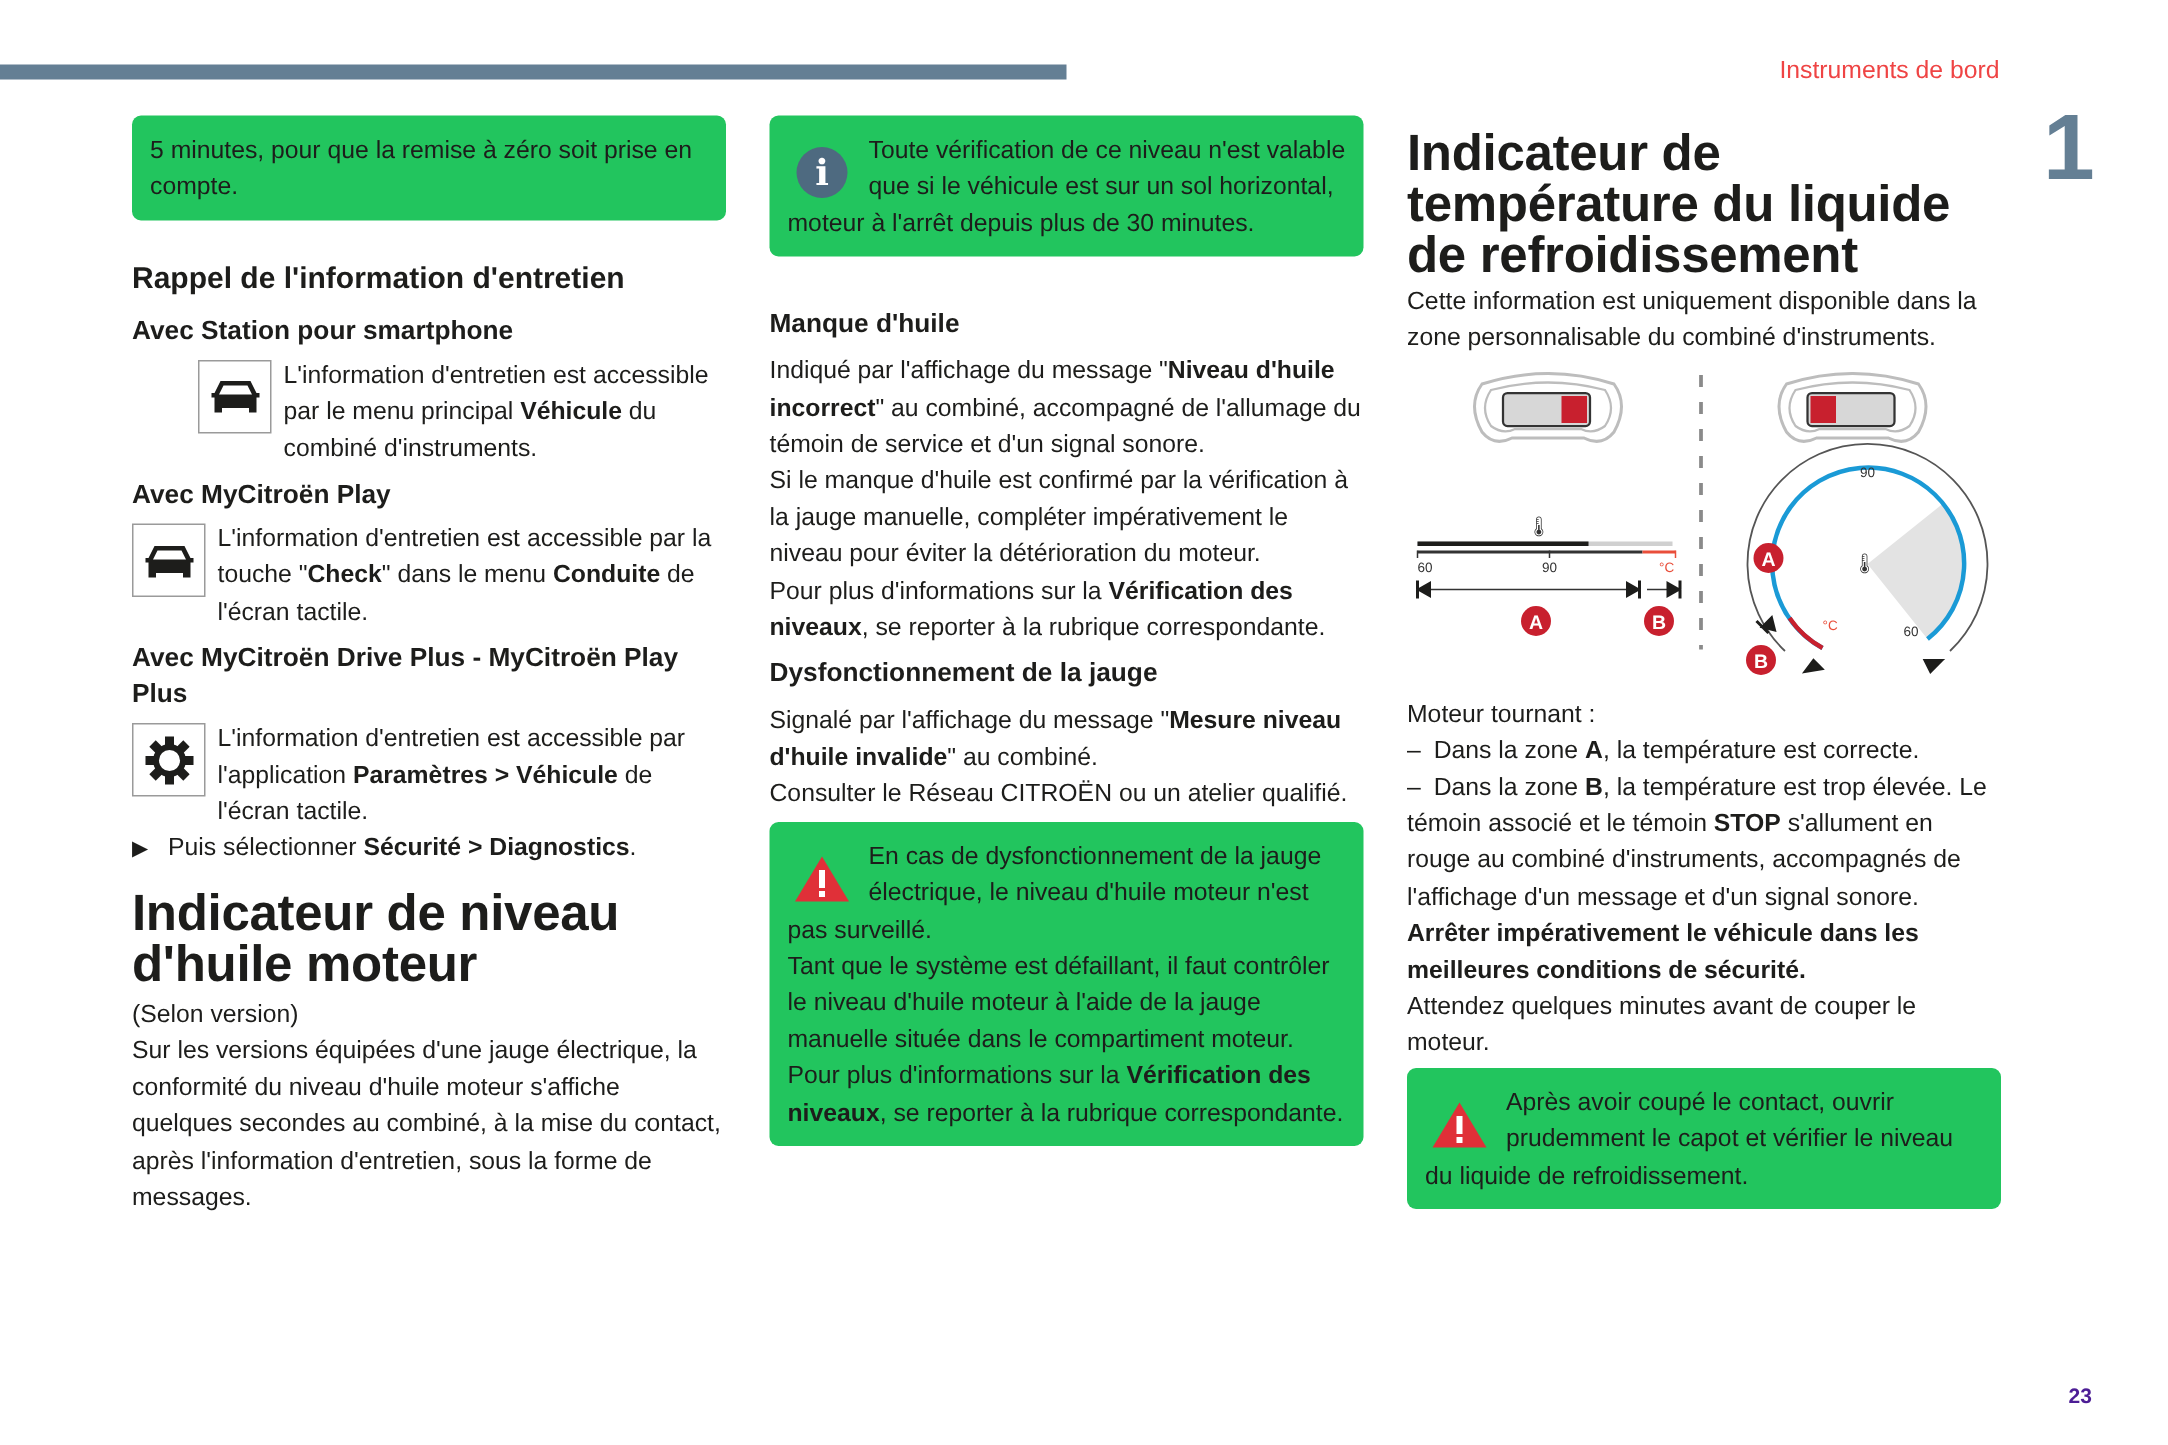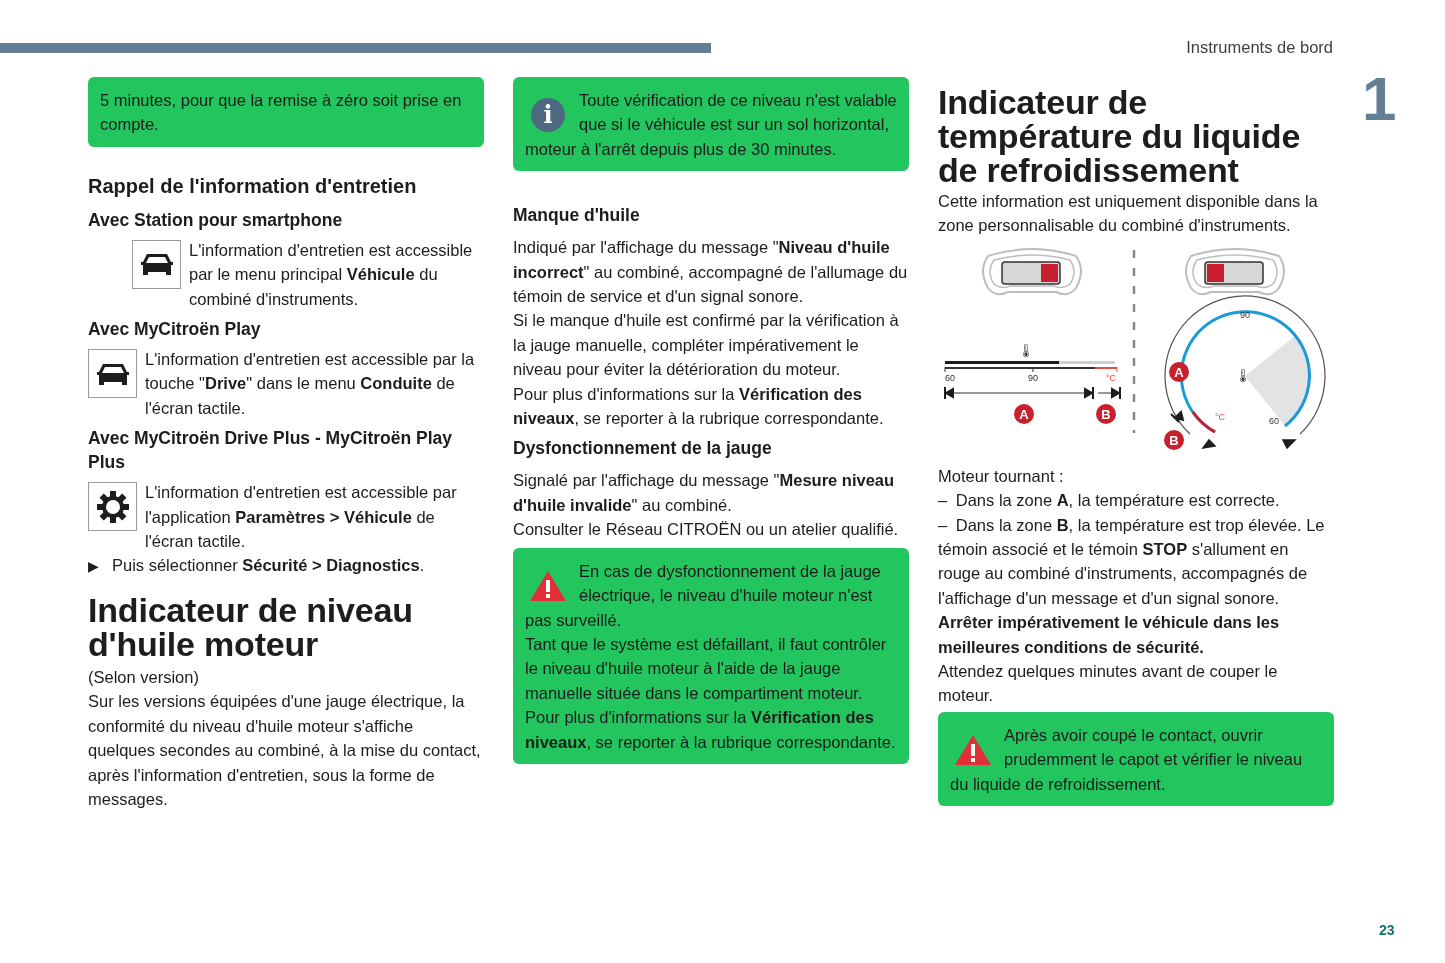--- a/index.html
+++ b/index.html
@@ -1,21 +1,21 @@
 <!DOCTYPE html>
 <html><head>
 <meta charset="utf-8">
 <style>
   * { box-sizing: border-box; margin: 0; padding: 0; }
   html, body { width: 1445px; height: 963px; background: #ffffff; overflow: hidden; }
   body { position: relative; font-family: "Liberation Sans", "DejaVu Sans", sans-serif; color: #1d1d1b; }
   .topbar { position: absolute; left: 0; top: 43px; width: 711px; height: 10px; background: #647f94; }
-  .running-header { position: absolute; right: 112px; top: 38px; font-size: 16.5px; color: #404040; }
+  .running-header { position: absolute; right: 112px; top: 38px; font-size: 16.5px; color: #ef4444; }
   .chapter-num { position: absolute; left: 1362px; top: 68px; font-size: 62px; font-weight: bold; color: #647f94; line-height: 1; }
-  .page-num { position: absolute; left: 1379px; top: 922px; font-size: 14px; font-weight: bold; color: #0f766e; }
+  .page-num { position: absolute; left: 1379px; top: 922px; font-size: 14px; font-weight: bold; color: #4c1d95; }
 
   .col { position: absolute; top: 77px; width: 396px; font-size: 16.5px; line-height: 24.4px; }
   .col1 { left: 88px; }
   .col2 { left: 513px; }
   .col3 { left: 938px; }
 
   .box { background: #22c55e; border-radius: 6px; padding: 11px 12px 10px 12px; }
   .box .ico { float: left; margin: 0 8px 0 2px; }
   .info-ico { width: 34px; height: 34px; border-radius: 50%; background: #4e6a80; color: #fff; font-weight: bold; font-size: 24px; line-height: 34px; text-align: center; font-family: "DejaVu Serif", serif; margin-top: 10px !important; margin-left: 6px !important; margin-right: 14px !important; }
   .warn-ico { width: 38px; height: 34px; margin-top: 10px !important; margin-left: 4px !important; margin-right: 12px !important; }
@@ -60,21 +60,21 @@
   </div>
 
   <div class="h3" style="margin-top:6px;">Avec MyCitroën Play</div>
   <div class="iconrow" style="margin-top:6px;">
     <span class="iconbox">
       <svg width="34" height="26" viewBox="0 0 34 26">
           <path d="M7 3 L27 3 L31 11 L33 11 L33 14 L31 14 L31 24 L26 24 L26 21 L8 21 L8 24 L3 24 L3 14 L1 14 L1 11 L3 11 Z" fill="#1d1d1b"></path>
           <path d="M9 6 L25 6 L28 12 L6 12 Z" fill="#fff"></path>
         </svg>
     </span>
-    <span>L'information d'entretien est accessible par la touche "</span><b>Drive</b><span>" dans le menu </span><b>Conduite</b><span> de l'écran tactile.</span>
+    <span>L'information d'entretien est accessible par la touche "</span><b>Check</b><span>" dans le menu </span><b>Conduite</b><span> de l'écran tactile.</span>
   </div>
 
   <div class="h3" style="margin-top:6px;">Avec MyCitroën Drive Plus - MyCitroën Play Plus</div>
   <div class="iconrow" style="margin-top:6px;">
     <span class="iconbox">
       <svg width="34" height="34" viewBox="0 0 34 34">
         <g fill="#1d1d1b" transform="translate(17,17)">
           <rect x="-3" y="-16" width="6" height="7"></rect>
           <rect x="-3" y="9" width="6" height="7"></rect>
           <rect x="-16" y="-3" width="7" height="6"></rect>

